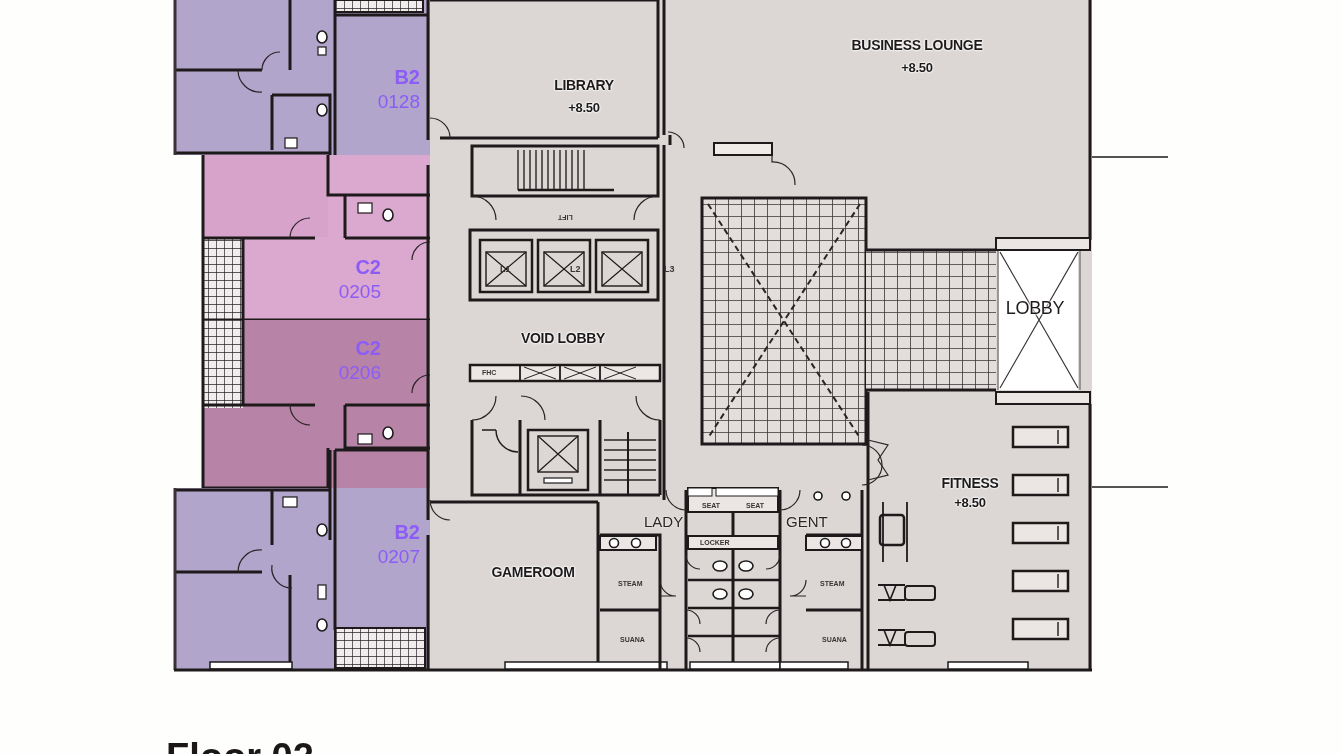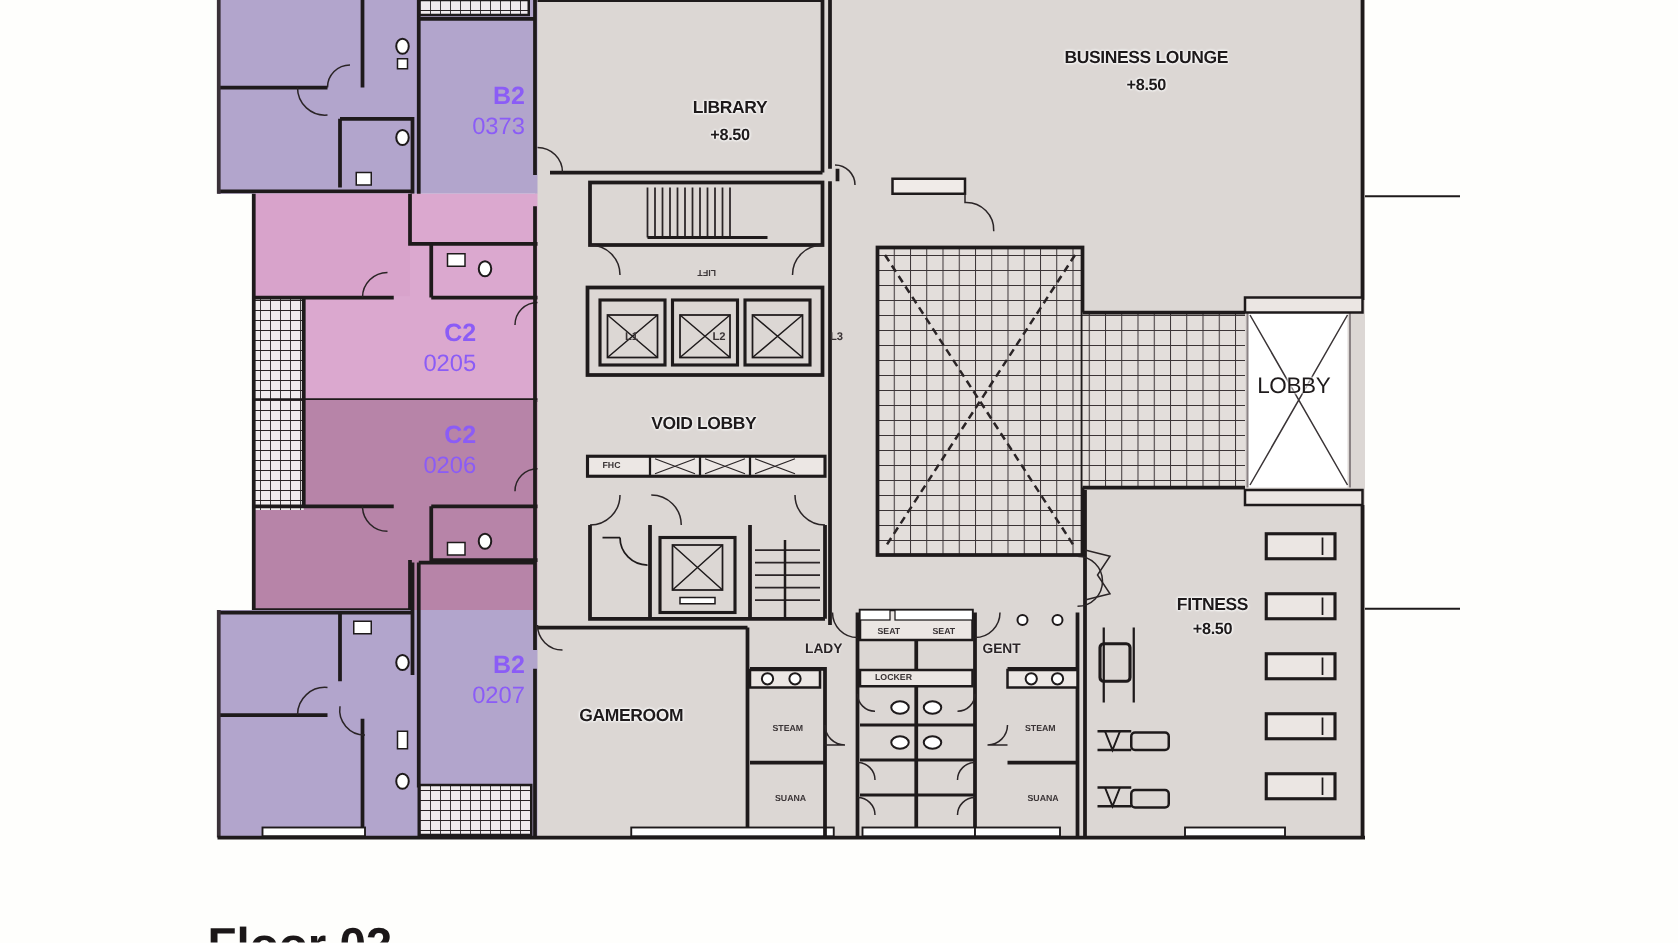--- a/index.html
+++ b/index.html
@@ -24,21 +24,21 @@
       white-space: nowrap;
     }
     .unit-label .type { display: block; font-weight: bold; font-size: 20px; }
     .unit-label .num { display: block; font-size: 19px; }
     .small-label {
       position: absolute; font-size: 7px; color: #3a3436;
       font-family: "Liberation Sans", sans-serif; font-weight: bold;
       white-space: nowrap;
     }
     .tiny-label {
-      position: absolute; font-size: 11px; color: #2a2426; font-weight: bold;
+      position: absolute; font-size: 15px; color: #2a2426; font-weight: normal;
       font-family: "Liberation Sans", sans-serif; white-space: nowrap;
       text-shadow: 0 0 2px #fff;
     }
     #floor-title {
       position: absolute; left: 166px; top: 738px;
       font-family: "Liberation Sans", sans-serif; font-weight: bold;
       font-size: 38px; color: #1b1718; line-height: 1; white-space: nowrap;
     }
   </style>
 </head>
@@ -256,28 +256,28 @@
 
 <div class="room-label" style="left:508px; top:330px; font-size:14px; width:110px;">VOID LOBBY</div>
 
 <div class="room-label" style="left:1000px; top:297px; font-size:18px; width:70px; font-weight:normal;">LOBBY</div>
 
 <div class="room-label" style="left:930px; top:475px; font-size:14px; width:80px;">
   <span>FITNESS</span>
   <span class="lvl" style="font-size:13px; margin-top:2px;">+8.50</span>
 </div>
 
-<div class="room-label" style="left:450px; top:564px; font-size:14px; width:110px;">GAMEROOM</div>
+<div class="room-label" style="left:478px; top:564px; font-size:14px; width:110px;">GAMEROOM</div>
 
 <div class="tiny-label" style="left:644px; top:513px;">LADY</div>
 <div class="tiny-label" style="left:786px; top:513px;">GENT</div>
 
 <div class="unit-label" style="left:340px; top:64px; width:80px;">
   <span class="type">B2</span>
-  <span class="num">0373</span>
+  <span class="num">0128</span>
 </div>
 <div class="unit-label" style="left:301px; top:254px; width:80px;">
   <span class="type">C2</span>
   <span class="num">0205</span>
 </div>
 <div class="unit-label" style="left:301px; top:335px; width:80px;">
   <span class="type">C2</span>
   <span class="num">0206</span>
 </div>
 <div class="unit-label" style="left:340px; top:519px; width:80px;">

